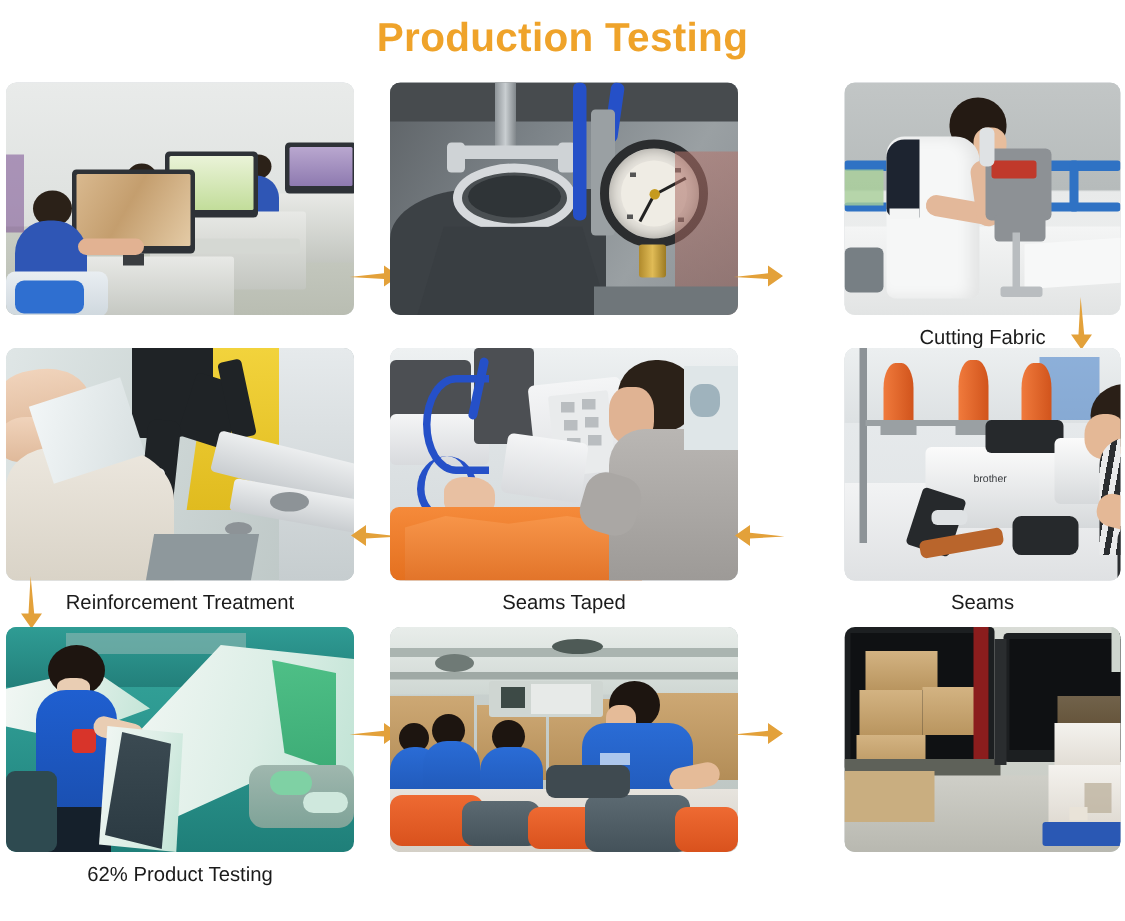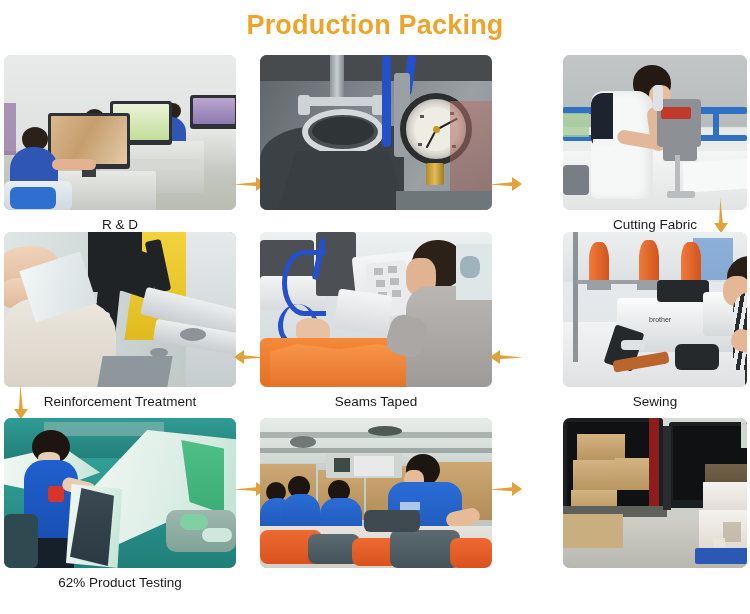--- a/index.html
+++ b/index.html
@@ -140,21 +140,21 @@
   .sp-ground{ left:0; right:0; bottom:0; height:34%; background: linear-gradient(#cfcfc8,#b8b8b0); }
   .sp-pallet{ background:#2a58b4; border-radius:2px; }
   .sp-jack  { background:#e4792a; border-radius:2px; }
   .sp-plant { background:#2f6b3a; border-radius:50% 50% 40% 40%; }
 </style>
 </head>
 <body>
 
 <div class="page">
 
-  <div class="title">Production Packing</div>
+  <div class="title">Production Testing</div>
 
   <div class="row row1">
 
     <div class="cell c-left">
       <div class="photo">
         <div class="scene">
           <div class="sh rd-bg"></div>
           <div class="sh rd-floor"></div>
 
           <div class="sh rd-desk" style="left:150px;top:74px;width:86px;height:46px;"></div>
@@ -178,21 +178,20 @@
           </div>
           <div class="sh" style="left:78px;top:114px;width:14px;height:8px;background:#3a3d40;"></div>
           <div class="sh rd-head" style="left:18px;top:72px;width:26px;height:24px;"></div>
           <div class="sh rd-person" style="left:6px;top:92px;width:48px;height:44px;"></div>
           <div class="sh" style="left:48px;top:104px;width:44px;height:11px;background:#e2b292;border-radius:6px;"></div>
           <div class="sh" style="left:0px;top:126px;width:68px;height:30px;background:linear-gradient(#e9eef2,#cfd8de);border-radius:6px;"></div>
           <div class="sh" style="left:6px;top:132px;width:46px;height:22px;background:#2f6fd0;border-radius:6px;"></div>
           <div class="sh" style="left:0;top:48px;width:12px;height:52px;background:#6f3f8a;opacity:.5;"></div>
         </div>
       </div>
-      <div class="caption">R &amp; D</div>
     </div>
 
     <div class="arrow" style="left:233px;top:120px;">
       <svg width="34" height="18" viewBox="0 0 34 18">
         <path d="M0 9.6 L23 7.2 L23 2 L33 9 L23 16 L23 11 Z" fill="#E3A13A"></path>
       </svg>
     </div>
 
     <div class="cell c-mid">
       <div class="photo">
@@ -385,21 +384,21 @@
 
           <div class="sh sw-head" style="left:164px;top:24px;width:46px;height:42px;"></div>
           <div class="sh" style="left:160px;top:44px;width:28px;height:30px;background:#e4b896;border-radius:44%;"></div>
           <div class="sh sw-shirt" style="left:170px;top:60px;width:62px;height:78px;"></div>
           <div class="sh" style="left:168px;top:100px;width:44px;height:22px;background:#e4b896;border-radius:10px;transform:rotate(14deg);"></div>
           <div class="sh" style="left:182px;top:118px;width:50px;height:37px;background:#2b2e31;border-radius:10px 0 0 0;"></div>
           <div class="sh" style="left:196px;top:102px;width:36px;height:10px;background:#e4792a;border-radius:4px;transform:rotate(-12deg);"></div>
           <div class="sh" style="left:208px;top:54px;width:24px;height:22px;background:#9a5c33;border-radius:4px;opacity:.8;"></div>
         </div>
       </div>
-      <div class="caption">Sewing</div>
+      <div class="caption">Seams</div>
     </div>
   </div>
 
   <div class="arrow" style="left:12px;top:384px;">
     <svg width="18" height="36" viewBox="0 0 18 36">
       <path d="M8.4 0 L10.8 25 L16 25 L9 35 L2 25 L7 25 Z" fill="#E3A13A"></path>
     </svg>
   </div>
 
   <div class="row row3">

